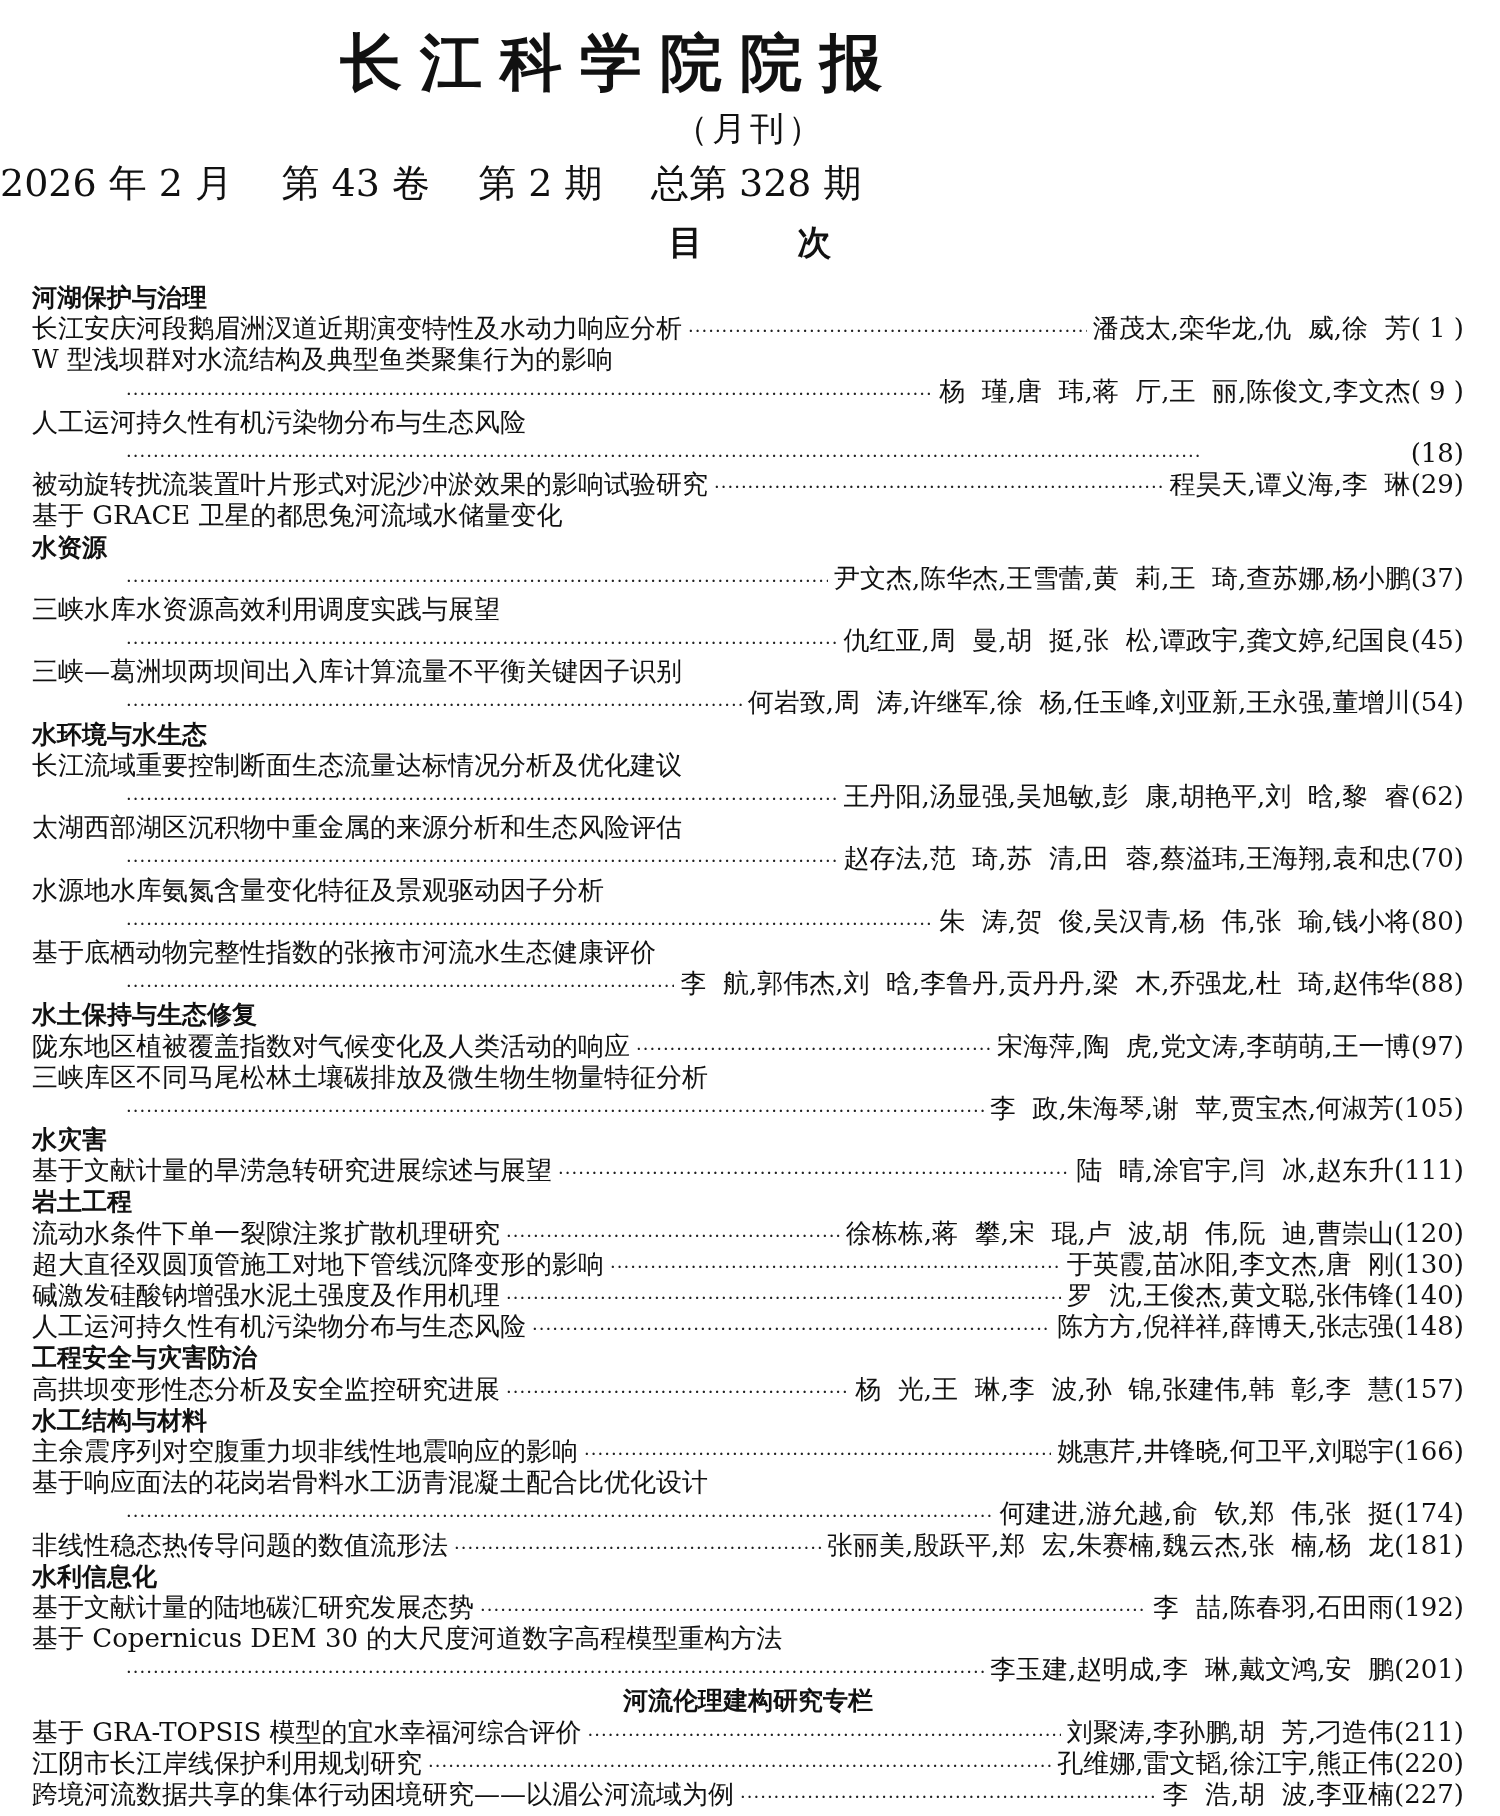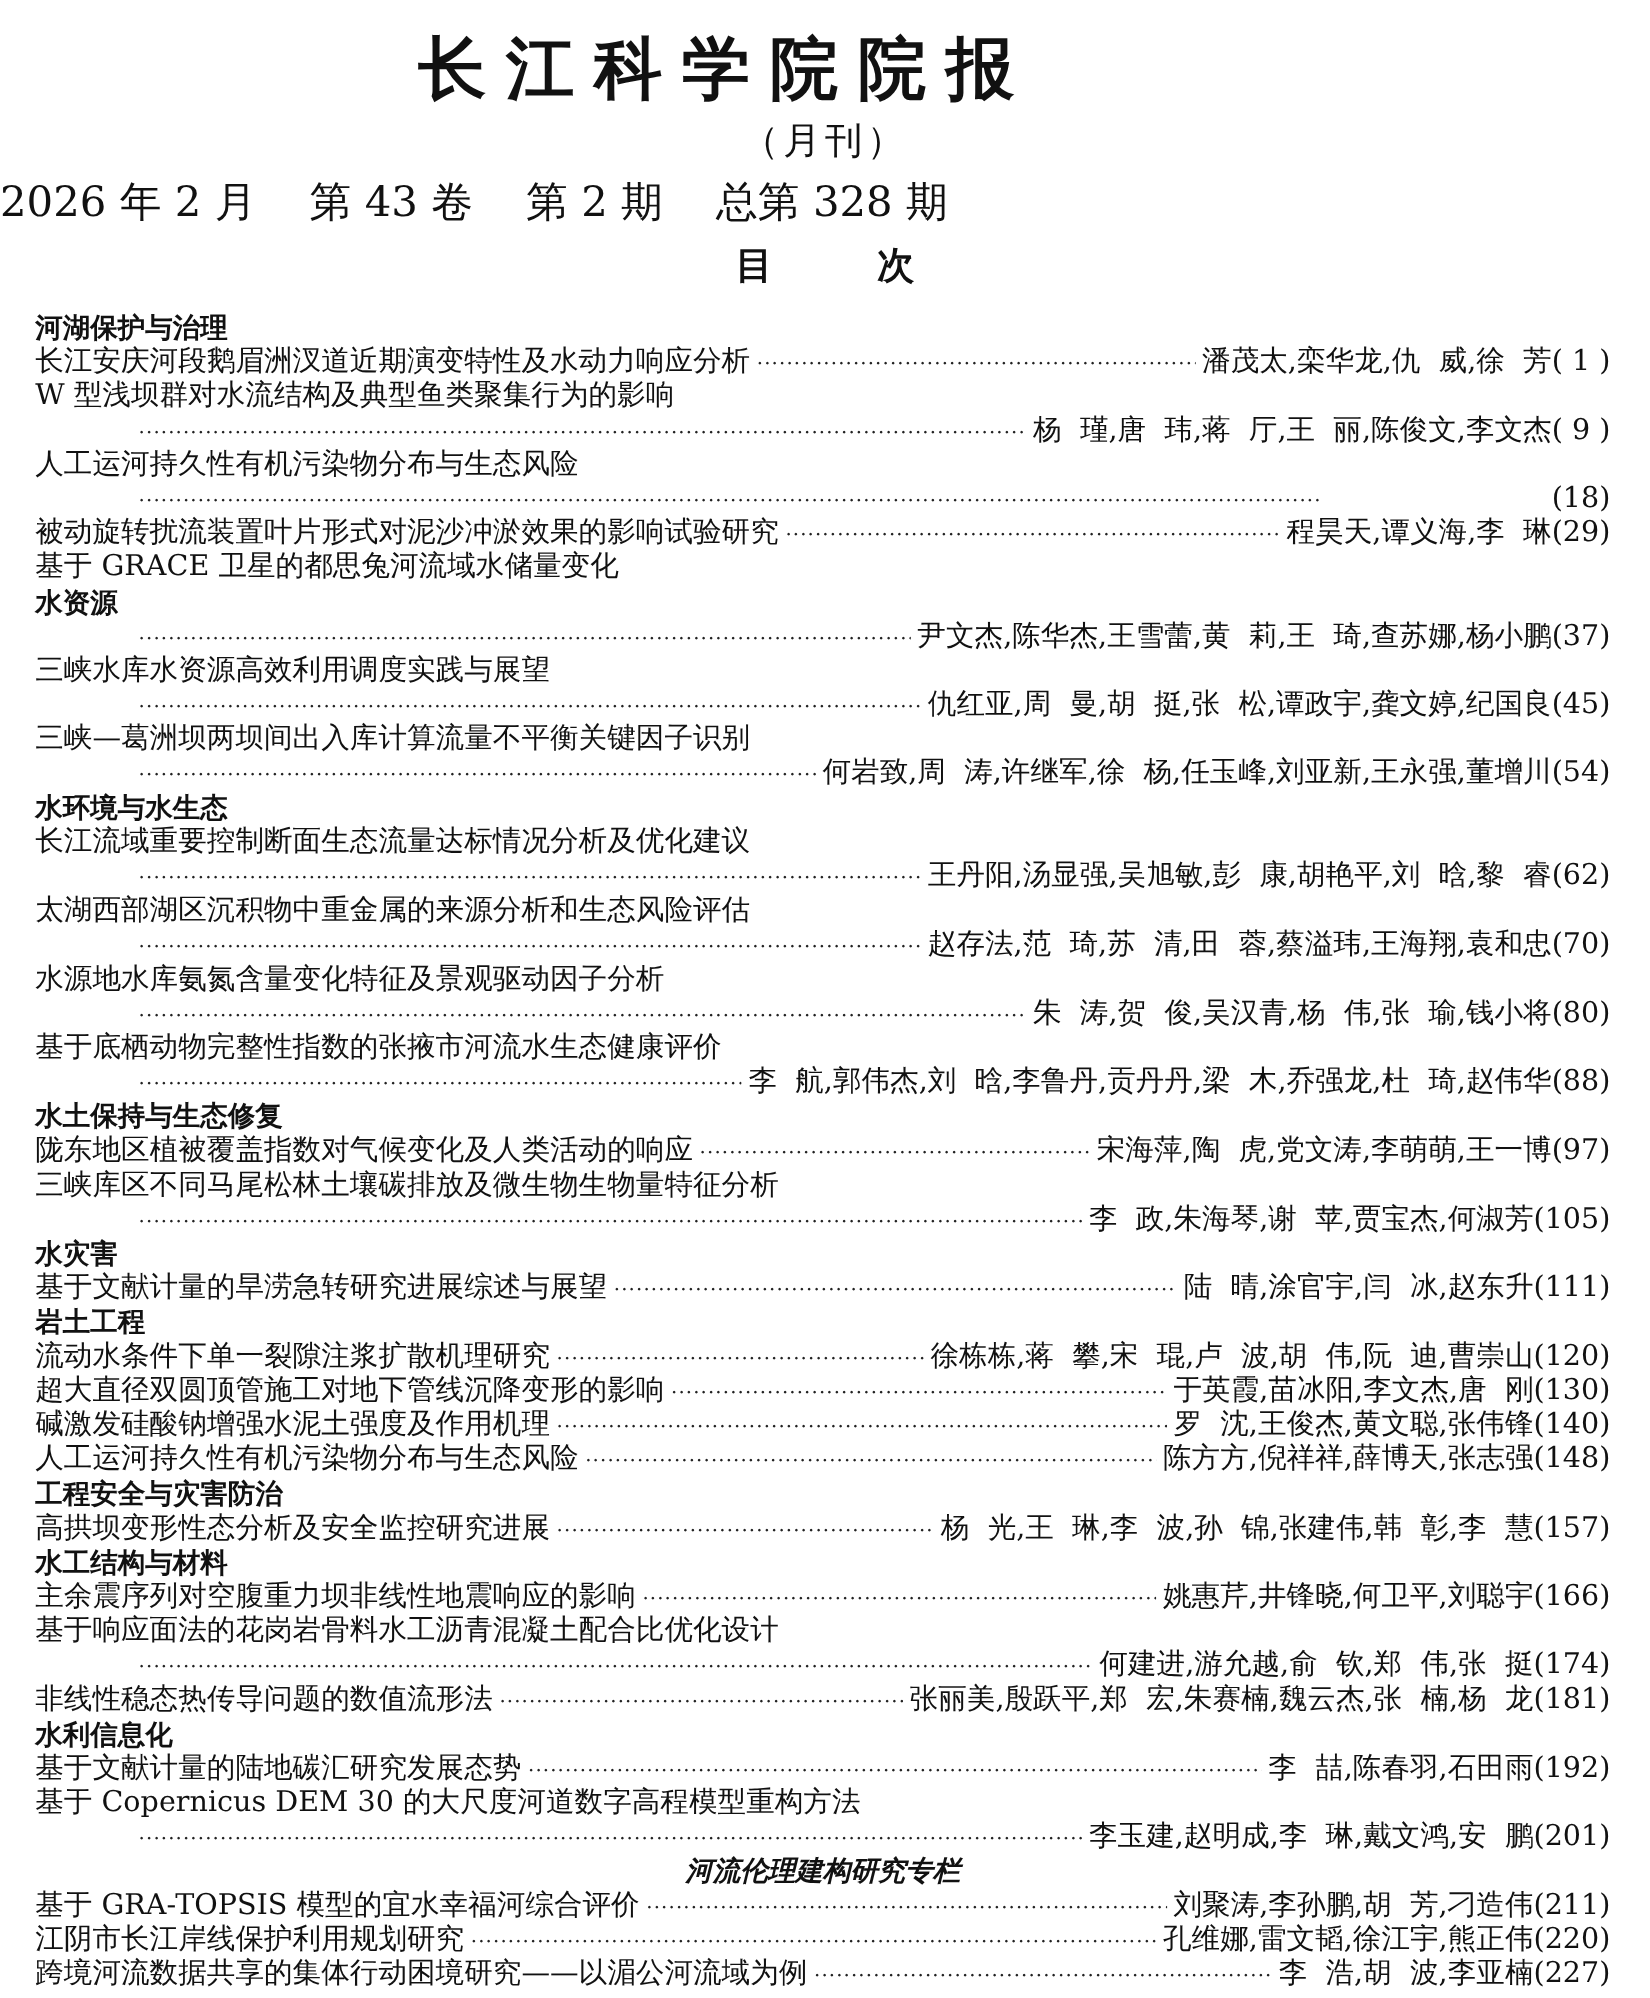--- a/index.html
+++ b/index.html
@@ -3,21 +3,21 @@
 <meta charset="utf-8">
 <style>
   html, body { margin:0; padding:0; background:#ffffff; }
   body {
     width:1500px; height:1816px; overflow:hidden; position:relative;
     font-family:"DejaVu Serif","Liberation Serif",serif; color:#111;
   }
   .title {
     position:absolute; left:0; top:28px; width:1240px; text-align:center;
     font-family:"DejaVu Sans","Liberation Sans",sans-serif;
-    font-size:62px; font-weight:bold; letter-spacing:18px; line-height:70px;margin-left:40px;
+    font-size:62px; font-weight:bold; letter-spacing:18px; line-height:70px;
   }
   .subtitle {
     position:absolute; left:0; top:108px; width:1500px; text-align:center;
     font-size:34px; letter-spacing:4px; line-height:40px;
   }
   .issue-line {
     position:absolute; left:0; top:160px; width:1500px; text-align:left;
     font-size:38px; line-height:46px; white-space:pre;
   }
   .toc-head {
@@ -28,21 +28,21 @@
   .toc {
     position:absolute; left:32px; top:282px; width:1432px;
   }
   .row {
     height:31.2px; line-height:31.2px; font-size:26px; white-space:nowrap;
     display:flex; align-items:baseline;
   }
   .section {
     font-family:"DejaVu Sans","Liberation Sans",sans-serif; font-weight:bold; font-size:25px;
   }
-  .section.center { justify-content:center;font-style:italic; }
+  .section.center { justify-content:center; }
   .title-text { flex:0 0 auto; }
   .dots {
     flex:1 1 auto; overflow:hidden; margin:0 6px; letter-spacing:1px;
     font-size:18px; color:#222;
   }
   .dots::before {
     content:"································································································································································";
   }
   .authors { flex:0 0 auto; white-space:pre; }
   .page { flex:0 0 auto; }

